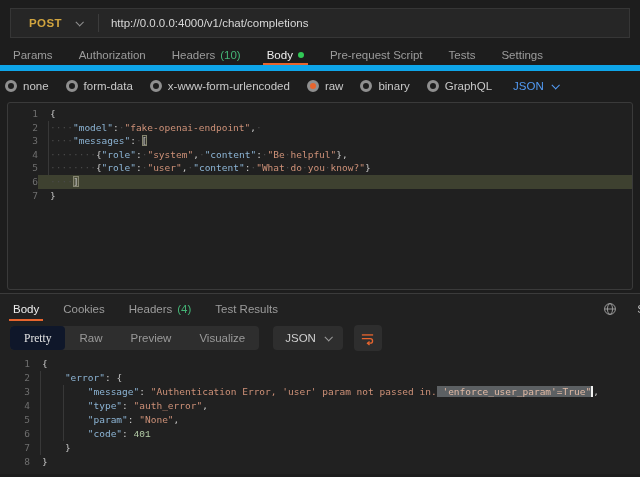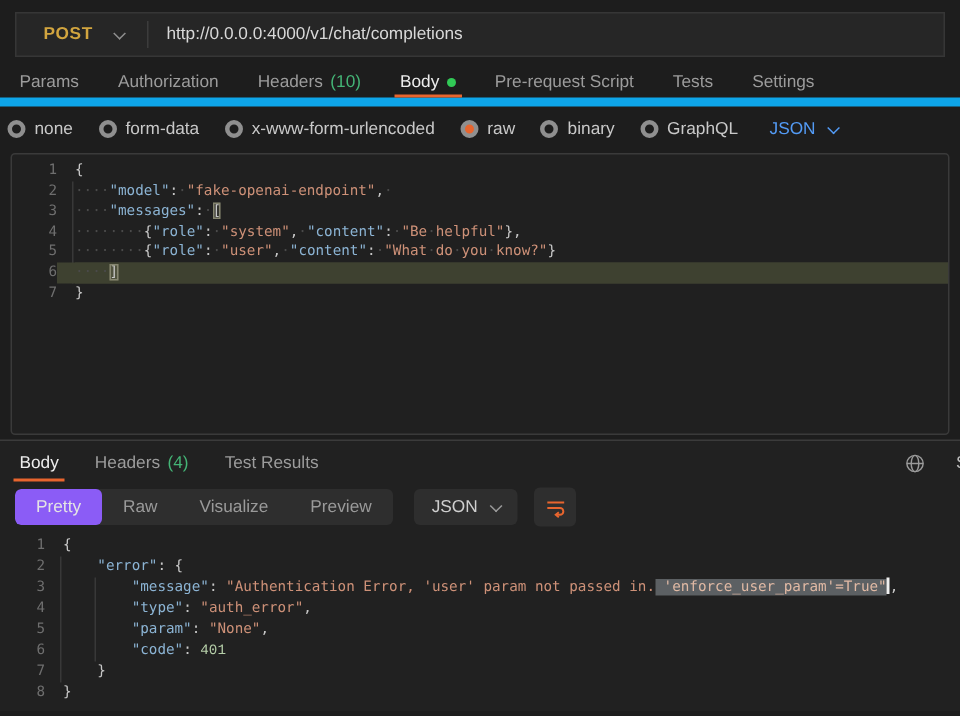--- a/index.html
+++ b/index.html
@@ -90,21 +90,21 @@
   .response-section { margin-top:3px; border-top:1px solid #3b3b3b; background:#212121; height:181px; position:relative; }
   .res-tabs { display:flex; align-items:stretch; gap:22px; padding:0 12px; height:30px; position:relative; }
   .res-tabs .tab.active::after { bottom:3px; }
   .res-meta { position:absolute; right:-5px; top:0; height:30px; display:flex; align-items:center; gap:20px; }
   .status-clip { color:#bdbdbd; white-space:nowrap; }
   .icon-btn { background:transparent; border:none; cursor:pointer; display:flex; align-items:center; }
 
   .res-toolbar { display:flex; align-items:center; margin:1px 0 4px 10px; height:26px; gap:14px; }
   .seg-group { display:flex; background:#2e2e2e; border-radius:4px; overflow:hidden; }
   .seg-btn { padding:6px 14px; color:#9a9a9a; cursor:pointer; border-radius:4px; }
-  .seg-btn.active { background:#8b5cf6; color:#e4e4e4; }
+  .seg-btn.active { background:#0f172a; color:#e4e4e4;font-family:Liberation Serif, serif; }
   .dd-btn {
     display:flex; align-items:center; gap:9px; background:#2e2e2e; border-radius:4px;
     padding:6px 12px; color:#cfcfcf; cursor:pointer;
   }
   .dd-btn .chev { color:#9a9a9a; }
   .wrap-btn {
     width:28px; height:26px; background:#2e2e2e; border-radius:4px; display:flex;
     align-items:center; justify-content:center; cursor:pointer; margin-left:-3px;
   }
   .res-editor { position:relative; padding-top:2px; }
@@ -190,20 +190,23 @@
     <div class="code-line active"><span class="gutter">6</span><span class="line-content"><span class="seg-ws"><span class="dot">·</span><span class="dot">·</span><span class="dot">·</span><span class="dot">·</span></span><span class="seg-punct bracket">]</span></span></div>
     <div class="code-line"><span class="gutter">7</span><span class="line-content"><span class="seg-punct">}</span></span></div>
   </div>
 
 <div class="response-section">
   <div class="res-tabs">
     <div class="tab active">
         <span>Body</span>
       </div>
     <div class="tab">
+        <span>Cookies</span>
+      </div>
+    <div class="tab">
       <span>Headers</span>
       <span class="count-green">(4)</span>
     </div>
     <div class="tab">
         <span>Test Results</span>
       </div>
 
     <div class="res-meta">
       <span class="icon-btn">
         <svg width="14" height="14" viewBox="0 0 16 16">
@@ -213,22 +216,22 @@
         </svg>
       </span>
       <span class="status-clip">S</span>
     </div>
   </div>
 
   <div class="res-toolbar">
     <div class="seg-group">
       <div class="seg-btn active"><span>Pretty</span></div>
       <div class="seg-btn"><span>Raw</span></div>
+      <div class="seg-btn"><span>Preview</span></div>
       <div class="seg-btn"><span>Visualize</span></div>
-      <div class="seg-btn"><span>Preview</span></div>
     </div>
     <div class="dd-btn">
       <span>JSON</span>
       <span class="chev"></span>
     </div>
     <div class="wrap-btn">
       <svg width="15" height="15" viewBox="0 0 16 16">
         <path d="M2 4.2h12" stroke="#e8652e" stroke-width="1.4" fill="none"></path>
         <path d="M2 8.2h9a2.4 2.4 0 0 1 0 4.8H8.2" stroke="#e8652e" stroke-width="1.4" fill="none"></path>
         <path d="M10.2 11.2 8 13l2.2 1.8" stroke="#e8652e" stroke-width="1.4" fill="none"></path>

